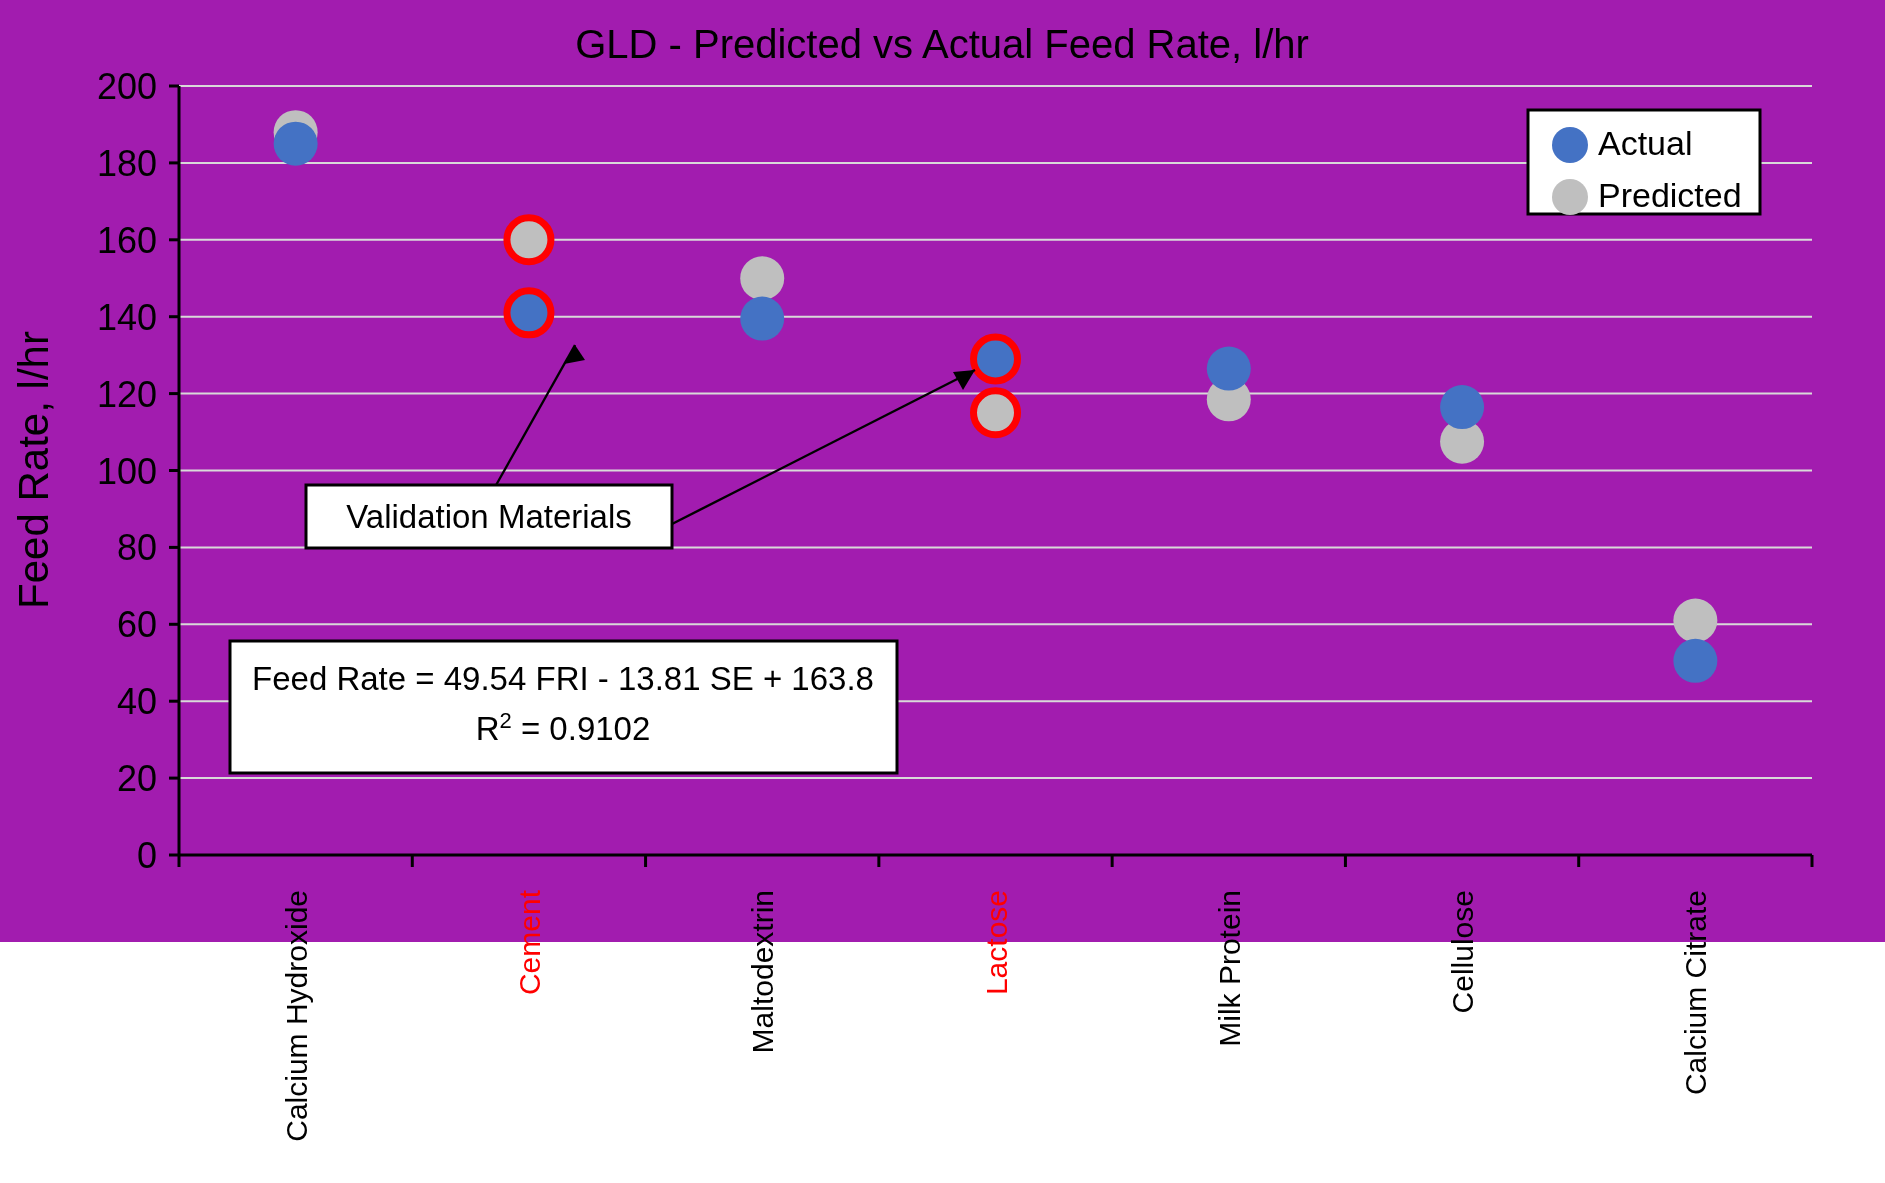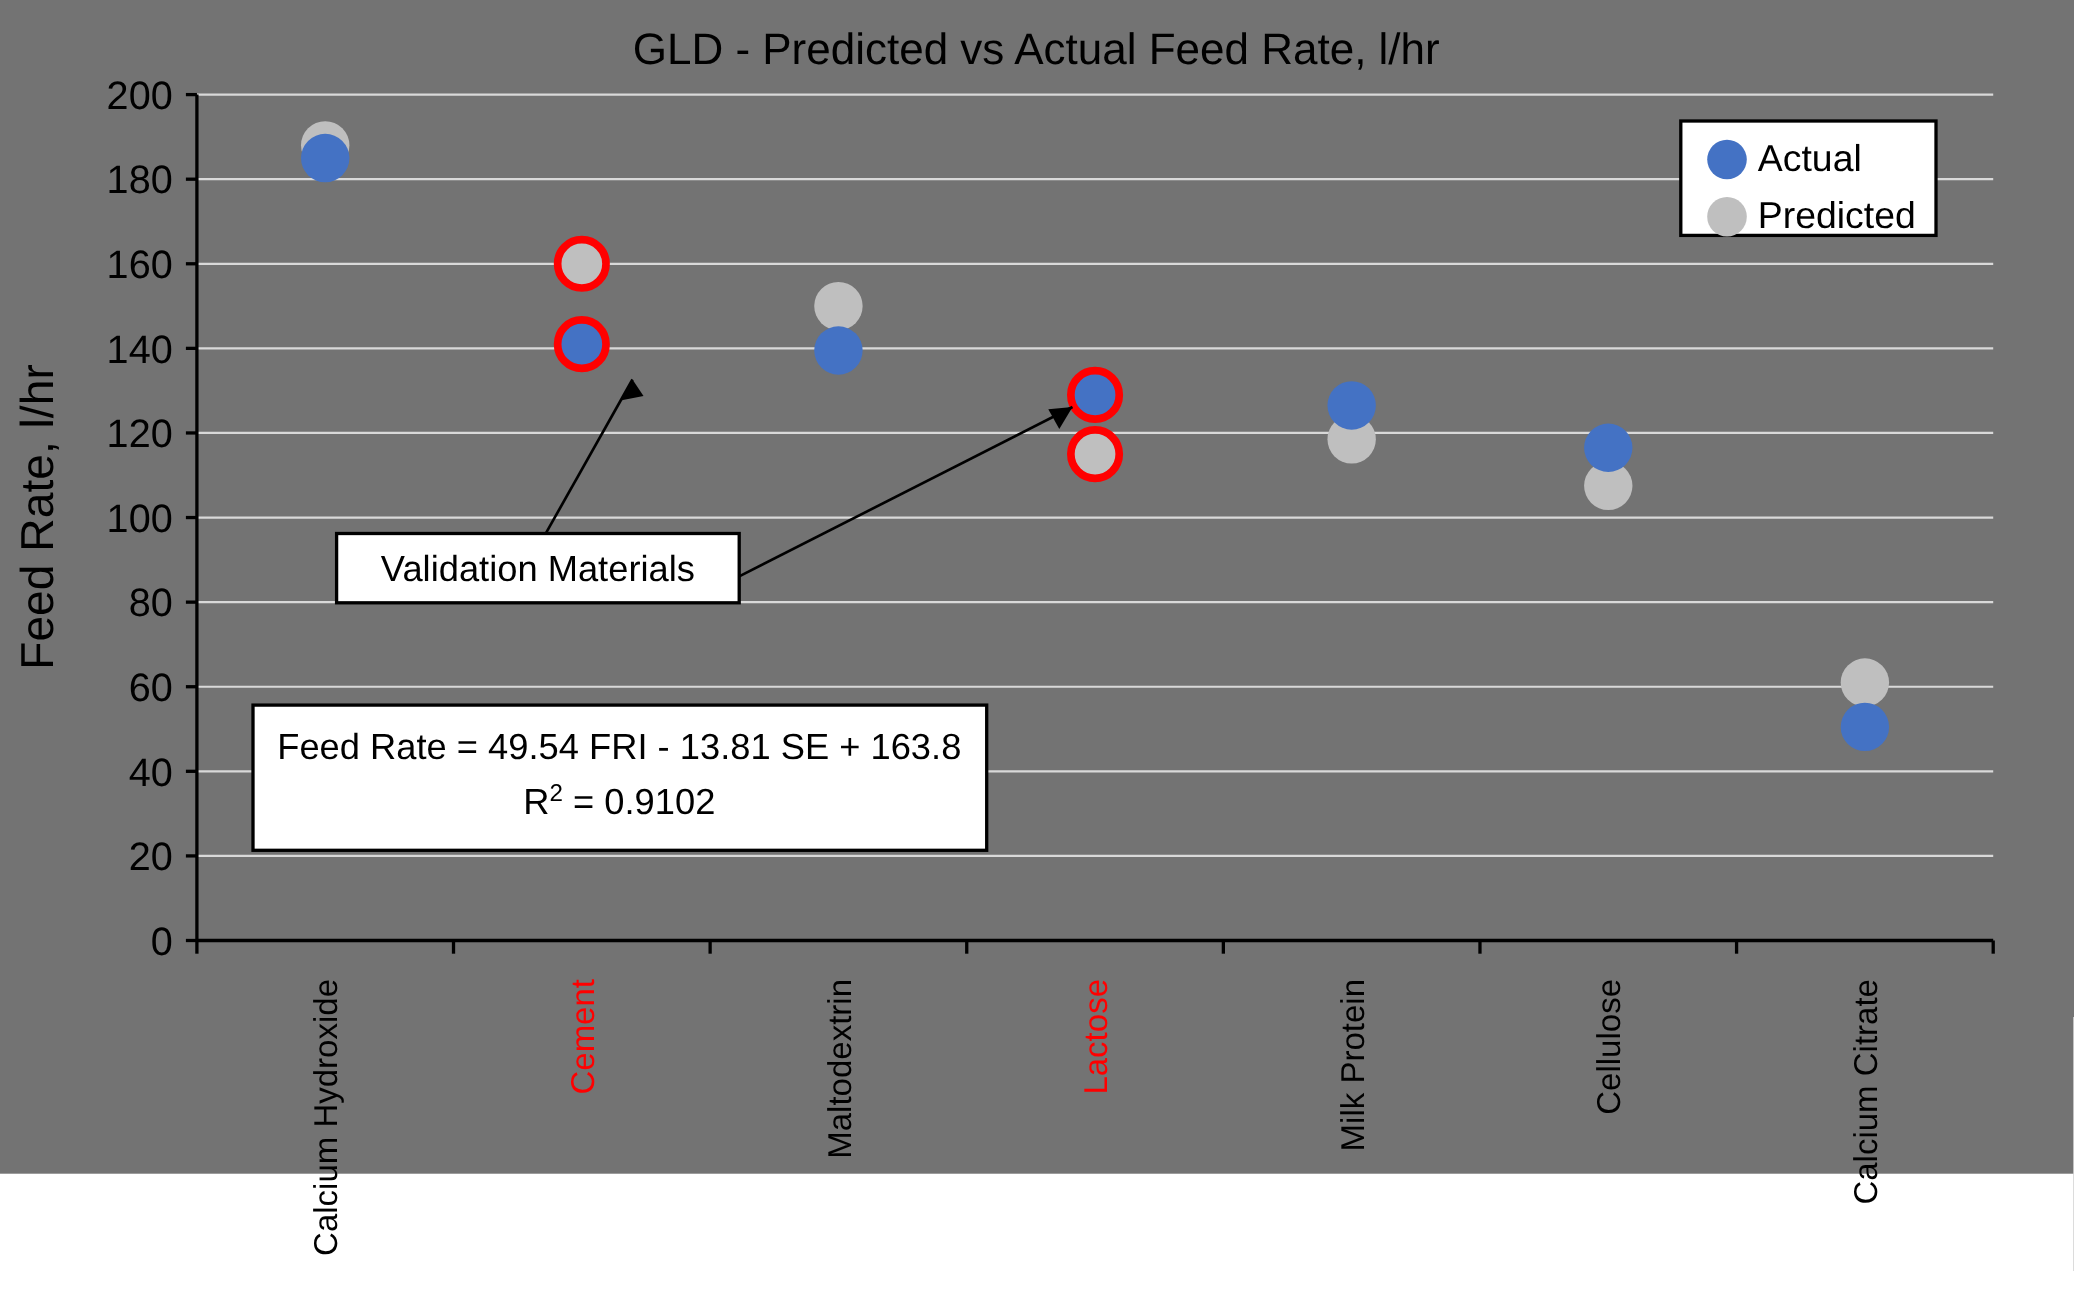--- a/index.html
+++ b/index.html
@@ -9,22 +9,22 @@
   }
   body {
     width: 1885px;
     height: 1183px;
     font-family: "Liberation Sans", sans-serif;
     overflow: hidden;
   }
   #chart-root {
     position: relative;
     width: 1885px;
-    height: 1067px;
-    background: #737373;
+    height: 942px;
+    background: #a21caf;
   }
   svg.chart-svg {
     position: absolute;
     top: 0;
     left: 0;
     width: 1885px;
     height: 1183px;
   }
   text { font-family: "Liberation Sans", sans-serif; fill: #000000; }
   .chart-title { font-size: 40px; }

